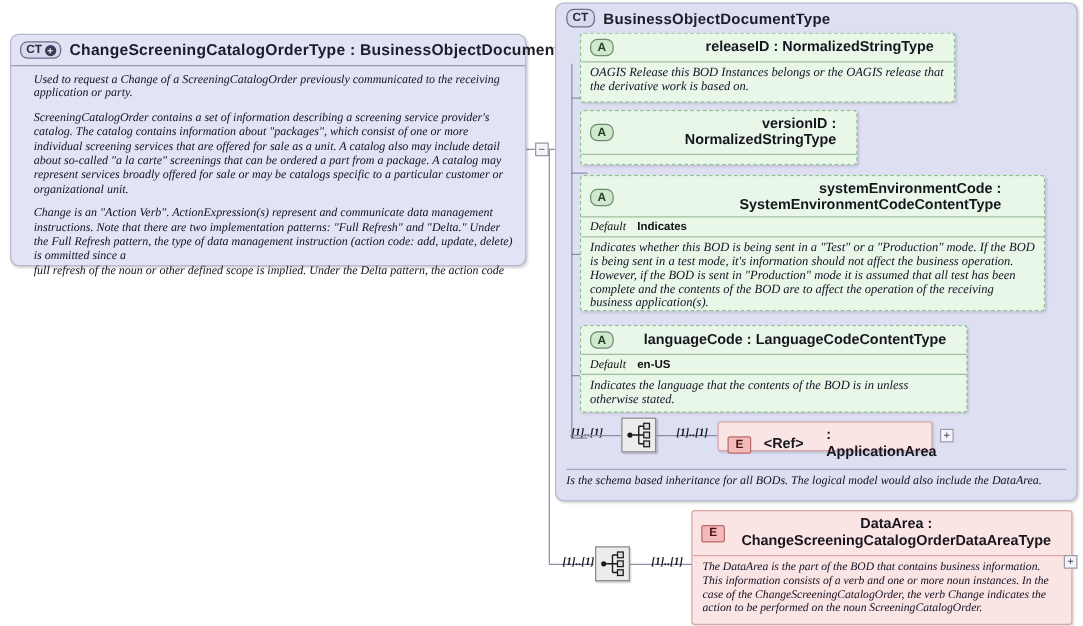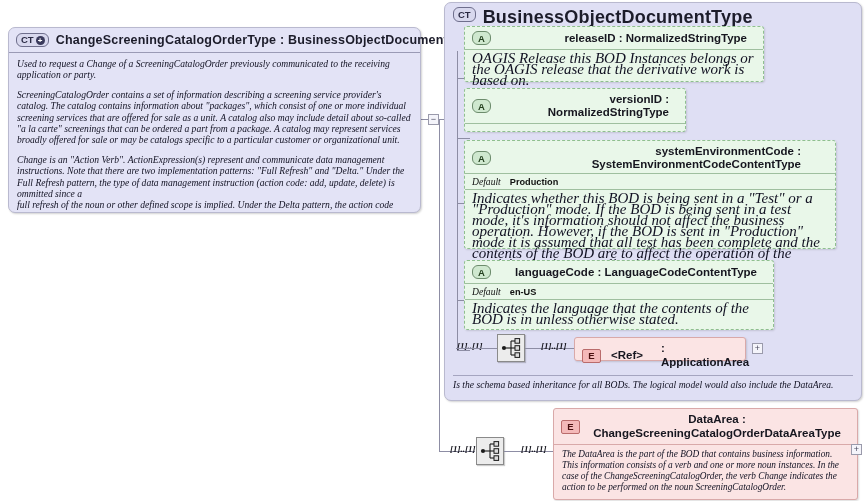--- a/index.html
+++ b/index.html
@@ -17,55 +17,55 @@
     position: absolute;
     border: 1px solid #b9b9cf;
     border-radius: 7px;
     background: #e3e3f6;
     box-shadow: 1px 1px 2px rgba(0,0,0,0.18);
   }
 
   
   #rootType { left: 8px; top: 27px; width: 413px; height: 186px; }
   .ct-head {
-    display: flex; align-items: flex-start;
+    display: flex; align-items: flex-end;
     padding: 5px 8px 5px 7px;
     border-bottom: 1px solid #9a9ab5;
   }
   .ct-title {
     font-size: 12.5px; font-weight: bold; color: #1c1c2a;
     letter-spacing: .2px; margin-left: 7px; white-space: nowrap;
   }
   .badge-ct {
     display: inline-flex; align-items: center; gap: 2px;
     border: 1px solid #6e6e8c; border-radius: 6px;
     background: #d8d8ee; padding: 0px 3px 0 4px;
     font-size: 9.5px; font-weight: bold; color: #2a2a44;
     line-height: 12px; height: 14px;
   }
   .plus-circ {
     display: inline-block; width: 9px; height: 9px; border-radius: 50%;
     background: #3a3a5c; color: #fff; font-size: 8px; line-height: 9px;
     text-align: center; font-weight: bold;
   }
-  .ct-body { padding: 5px 9px 4px 8px; }
+  .ct-body { padding: 5px 9px 4px 18px; }
   .doc {
     font-family: "Liberation Serif", serif;
     font-style: italic; font-size: 9.6px; line-height: 11.4px;
     color: #111122; margin: 0 0 8px 0;
   }
   .doc:last-child { margin-bottom: 0; }
 
   
   #bodType {
     left: 444px; top: 2px; width: 418px; height: 399px;
     background: #dfdff4;
   }
   #bodType > .ct-head { border-bottom: none; padding: 4px 8px 2px 8px; }
-  #bodType .ct-title { font-size: 18px; }
+  #bodType .ct-title { font-size: 12px; }
   .badge-ct-plain {
     display: inline-flex; align-items: center;
     border: 1px solid #6e6e8c; border-radius: 6px;
     background: #d8d8ee; padding: 0 4px;
     font-size: 9.5px; font-weight: bold; color: #2a2a44;
     line-height: 13px; height: 15px;
   }
 
   
   .attr {
@@ -99,21 +99,21 @@
   }
   .attr-default .k {
     font-family: "Liberation Serif", serif;
     font-style: italic; font-size: 9.6px; color: #111;
   }
   .attr-default .v {
     font-size: 9.2px; font-weight: bold; color: #111;
   }
   .attr-doc {
     font-family: "Liberation Serif", serif;
-    font-style: italic; font-size: 15px; line-height: 11px;
+    font-style: italic; font-size: 10px; line-height: 11px;
     color: #111122; padding: 3px 7px 4px 7px;
   }
 
   
   .elem {
     position: absolute;
     border: 1px solid #d9a9a9;
     border-radius: 3px;
     background: #fbe4e4;
     box-shadow: 1px 1px 2px rgba(0,0,0,0.14);
@@ -232,21 +232,21 @@
     </div>
   </div>
 
   <div class="attr" style="left:464px; top:140px; width:372px; height:109px;">
     <div class="attr-head" style="padding-bottom:2px;">
       <span class="badge-a">A</span>
       <span class="attr-name" style="padding-right:28px;">systemEnvironmentCode : SystemEnvironmentCodeContentType</span>
     </div>
     <div class="attr-default">
       <span class="k">Default</span>
-      <span class="v">Production</span>
+      <span class="v">Indicates</span>
     </div>
     <div class="attr-doc">Indicates whether this BOD is being sent in a "Test" or a "Production" mode. If the BOD is being sent in a test mode, it's information should not affect the business operation. However, if the BOD is sent in "Production" mode it is assumed that all test has been complete and the contents of the BOD are to affect the operation of the receiving business application(s).</div>
   </div>
 
   <div class="attr" style="left:464px; top:260px; width:310px; height:70px;">
     <div class="attr-head">
       <span class="badge-a">A</span>
       <span class="attr-name">languageCode : LanguageCodeContentType</span>
     </div>
     <div class="attr-default">

